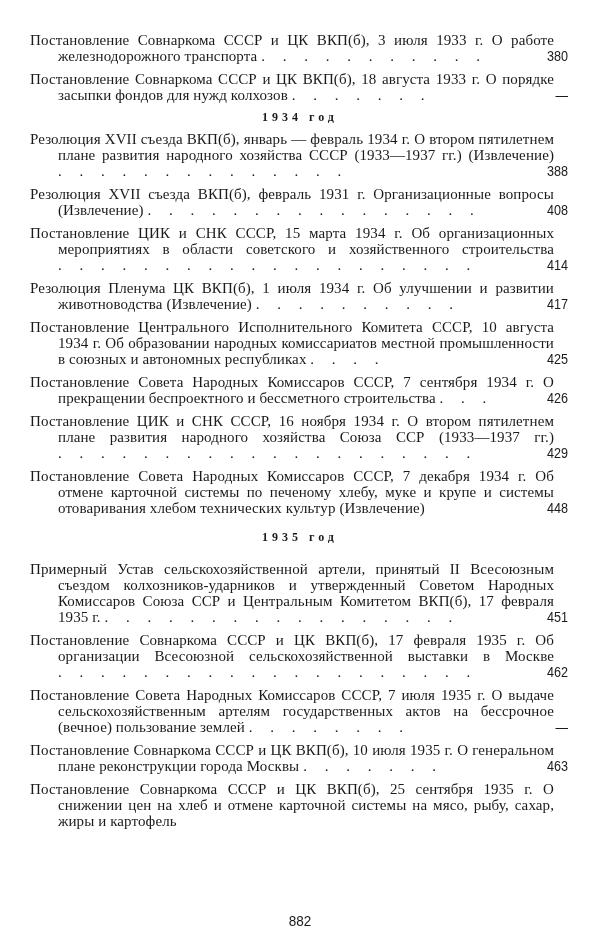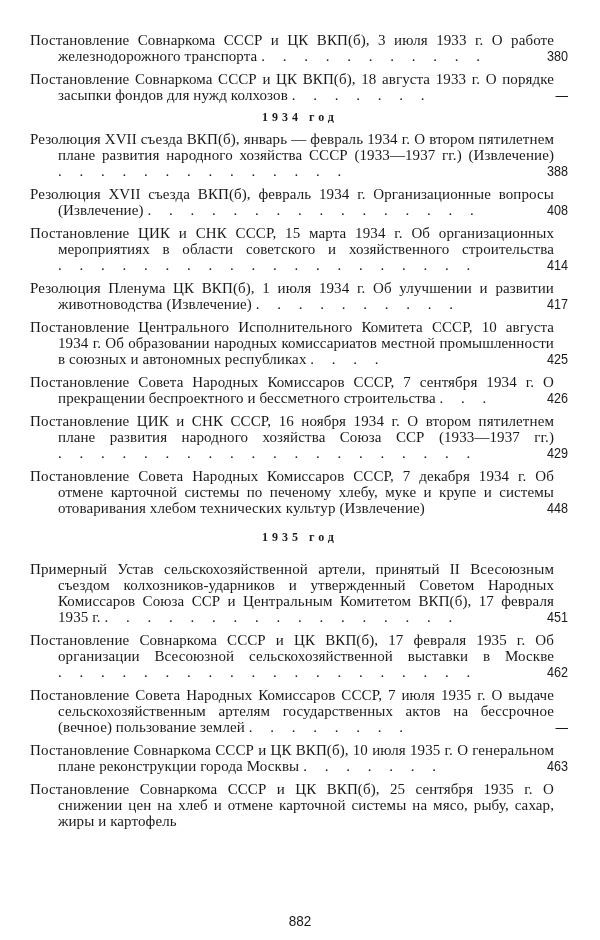--- a/index.html
+++ b/index.html
@@ -52,21 +52,21 @@
     <div class="page-num">—</div>
   </div>
 
   <div class="year-heading">1934 год</div>
 
   <div class="entry">
     <div class="entry-text"><span>Резолюция XVII съезда ВКП(б), январь — февраль 1934 г. О втором пятилетнем плане развития народного хозяйства СССР (1933—1937 гг.)</span> <span class="extract">(Извлечение)</span> <span class="leader">. . . . . . . . . . . . . .</span></div>
     <div class="page-num">388</div>
   </div>
   <div class="entry">
-    <div class="entry-text"><span>Резолюция XVII съезда ВКП(б), февраль 1934 г. Организационные вопросы</span> <span class="extract">(Извлечение)</span> <span class="leader">. . . . . . . . . . . . . . . .</span></div>
+    <div class="entry-text"><span>Резолюция XVII съезда ВКП(б), февраль 1931 г. Организационные вопросы</span> <span class="extract">(Извлечение)</span> <span class="leader">. . . . . . . . . . . . . . . .</span></div>
     <div class="page-num">408</div>
   </div>
   <div class="entry">
     <div class="entry-text"><span>Постановление ЦИК и СНК СССР, 15 марта 1934 г. Об организационных мероприятиях в области советского и хозяйственного строительства</span> <span class="leader">. . . . . . . . . . . . . . . . . . . .</span></div>
     <div class="page-num">414</div>
   </div>
   <div class="entry">
     <div class="entry-text"><span>Резолюция Пленума ЦК ВКП(б), 1 июля 1934 г. Об улучшении и развитии животноводства</span> <span class="extract">(Извлечение)</span> <span class="leader">. . . . . . . . . .</span></div>
     <div class="page-num">417</div>
   </div>

